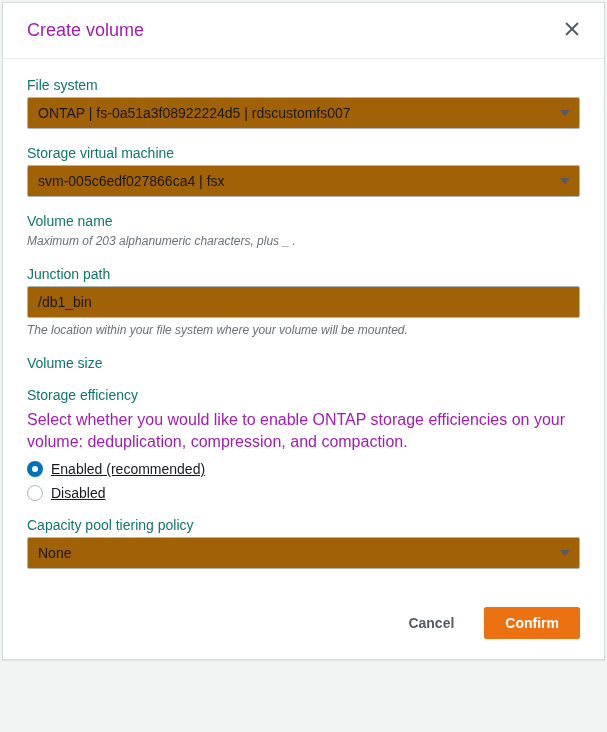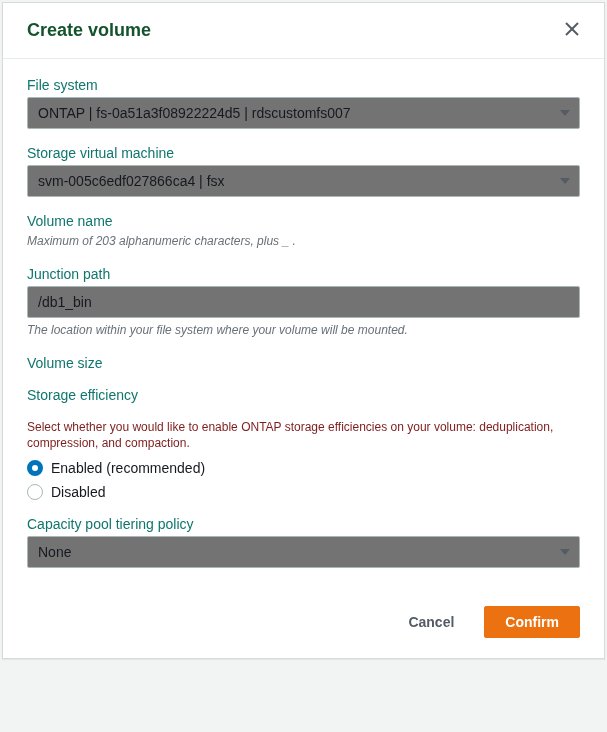--- a/index.html
+++ b/index.html
@@ -25,22 +25,22 @@
   }
   .modal-header {
     display: flex;
     justify-content: space-between;
     align-items: center;
     padding: 14px 20px 14px 24px;
     border-bottom: 1px solid #eaeded;
   }
   .modal-title {
     font-size: 18px;
-    font-weight: 700;
-    color: #14532d;
+    font-weight: 400;
+    color: #a21caf;
   }
   .close-btn {
     background: none;
     border: none;
     cursor: pointer;
     color: #545b64;
     padding: 4px;
     display: flex;
     align-items: center;
   }
@@ -63,35 +63,35 @@
     display: block;
   }
   .field-help {
     font-size: 12px;
     color: #687078;
     margin-top: 4px;
     line-height: 1.4;
     font-style: italic;
   }
   .section-desc {
-    font-size: 12px;
-    color: #7f1d1d;
-    margin-top: 16px;
+    font-size: 16px;
+    color: #a21caf;
+    margin-top: 6px;
     margin-bottom: 8px;
     line-height: 1.4;
   }
   .select-wrap {
     position: relative;
   }
   .select, .text-input {
     width: 100%;
     padding: 6px 10px;
     font-size: 14px;
     color: #16191f;
-    background: #737373;
+    background: #a16207;
     border: 1px solid #aab7b8;
     border-radius: 2px;
     height: 32px;
     line-height: 18px;
     font-family: inherit;
   }
   .select {
     padding-right: 30px;
     cursor: pointer;
     text-align: left;
@@ -111,20 +111,21 @@
     fill: #545b64;
   }
   .radio-group {
     margin-top: 6px;
   }
   .radio-row {
     display: flex;
     align-items: center;
     margin-bottom: 8px;
     cursor: pointer;
+    text-decoration: underline;
   }
   .radio-circle {
     width: 16px;
     height: 16px;
     border-radius: 50%;
     border: 1px solid #aab7b8;
     margin-right: 8px;
     display: flex;
     align-items: center;
     justify-content: center;

